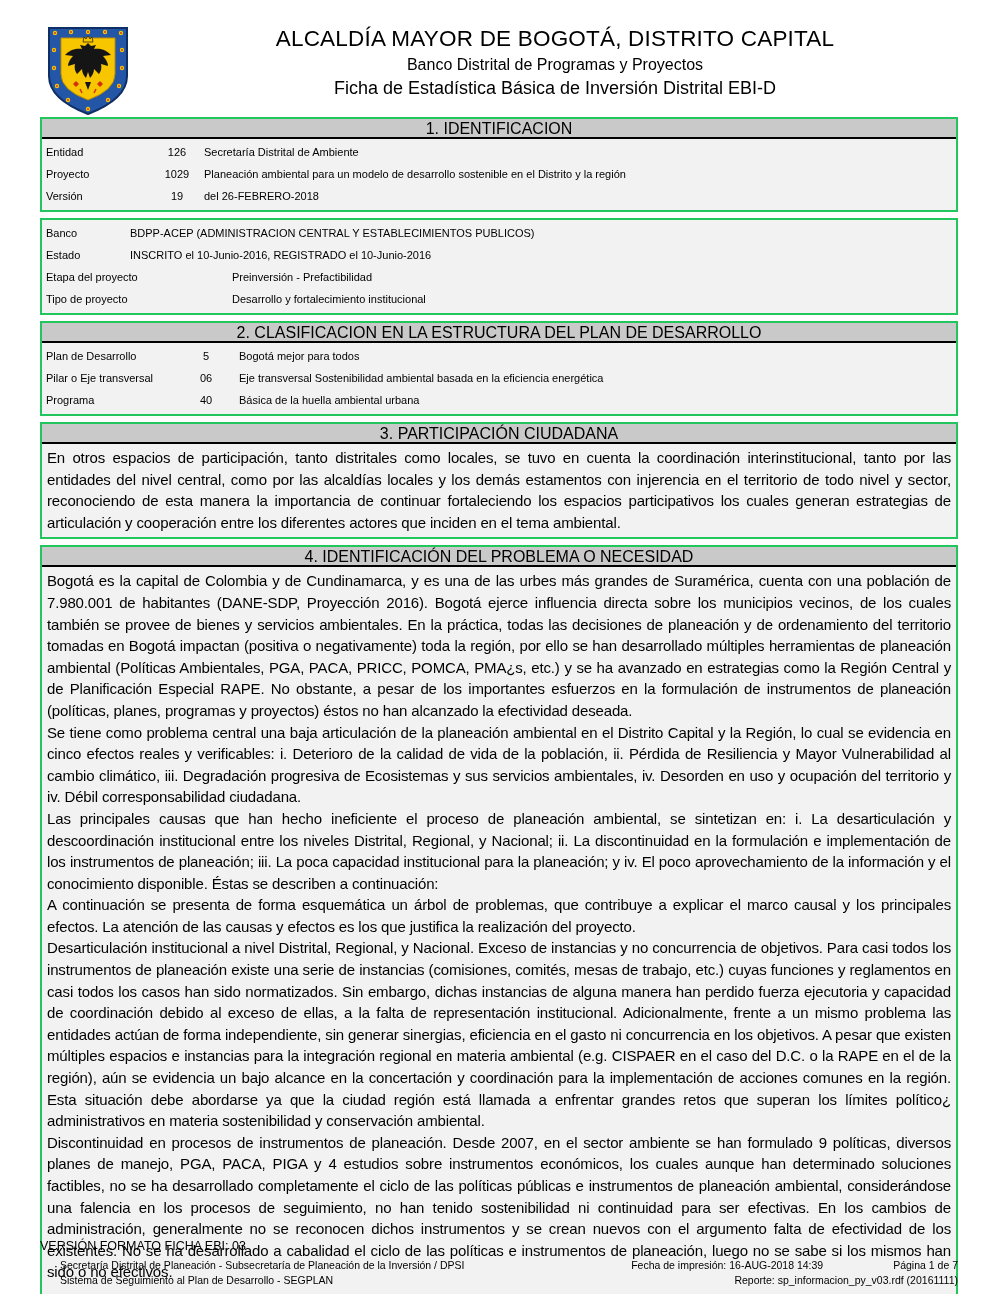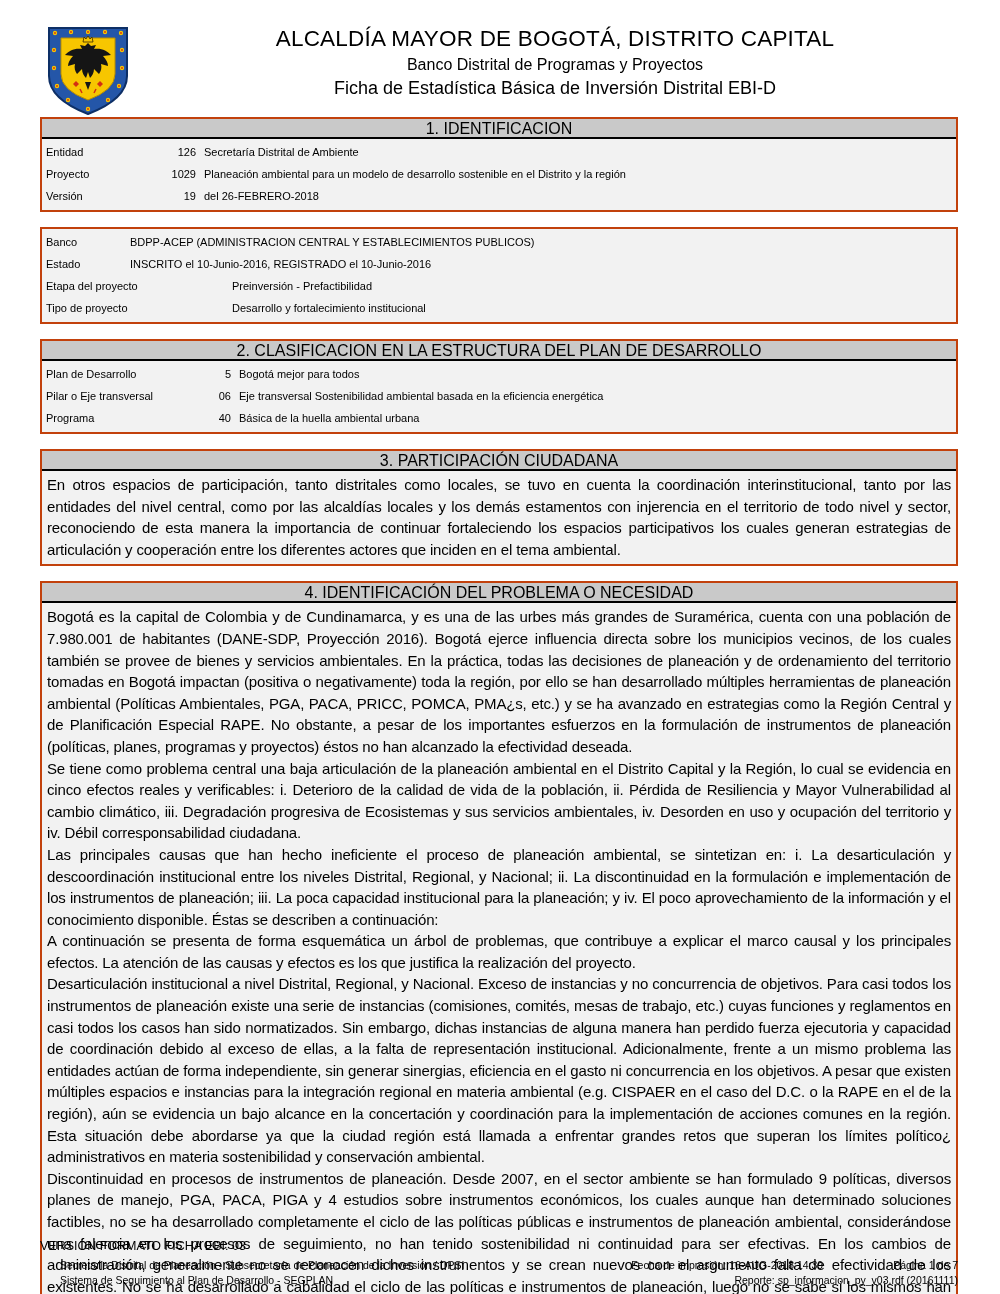--- a/index.html
+++ b/index.html
@@ -16,29 +16,29 @@
   
   .doc-header { position:absolute; top:24px; left:40px; right:40px; height:92px; }
   .logo-wrap { position:absolute; left:0; top:2px; width:96px; height:90px; }
   .titles { position:absolute; left:110px; right:0; top:0; text-align:center; }
   .title-main { font-size:22.5px; letter-spacing:0.2px; padding-top:2px; }
   .title-sub1 { font-size:16px; margin-top:4px; }
   .title-sub2 { font-size:18px; margin-top:4px; }
 
   
   .blocks { position:absolute; top:117px; left:40px; right:42px; }
-  .block { border:2px solid #c2410c; background:#f2f2f2; margin-bottom:15px; }
+  .block { border:2px solid #22c55e; background:#f2f2f2; margin-bottom:6px; }
   .sec-header {
     background:#c9c9c9; border-bottom:2px solid #000;
     text-align:center; font-size:16px; line-height:20px; height:20px;
   }
   .rows { padding:2px 4px 3px 4px; }
   .row { display:flex; font-size:11px; line-height:22px; }
   .row .lbl { flex:0 0 auto; }
-  .row .num { text-align:right; flex:0 0 auto; white-space:pre; }
+  .row .num { text-align:center; flex:0 0 auto; white-space:pre; }
   .row .val { flex:1 1 auto; padding-left:8px; }
   .lbl-112 { width:112px; }
   .num-38  { width:38px; }
   .lbl-80  { width:84px; }
   .lbl-186 { width:186px; }
   .lbl-135 { width:135px; line-height:21px; padding-top:1px; }
   .num-50  { width:50px; }
 
   .text-body {
     padding:3px 5px 4px 5px;

